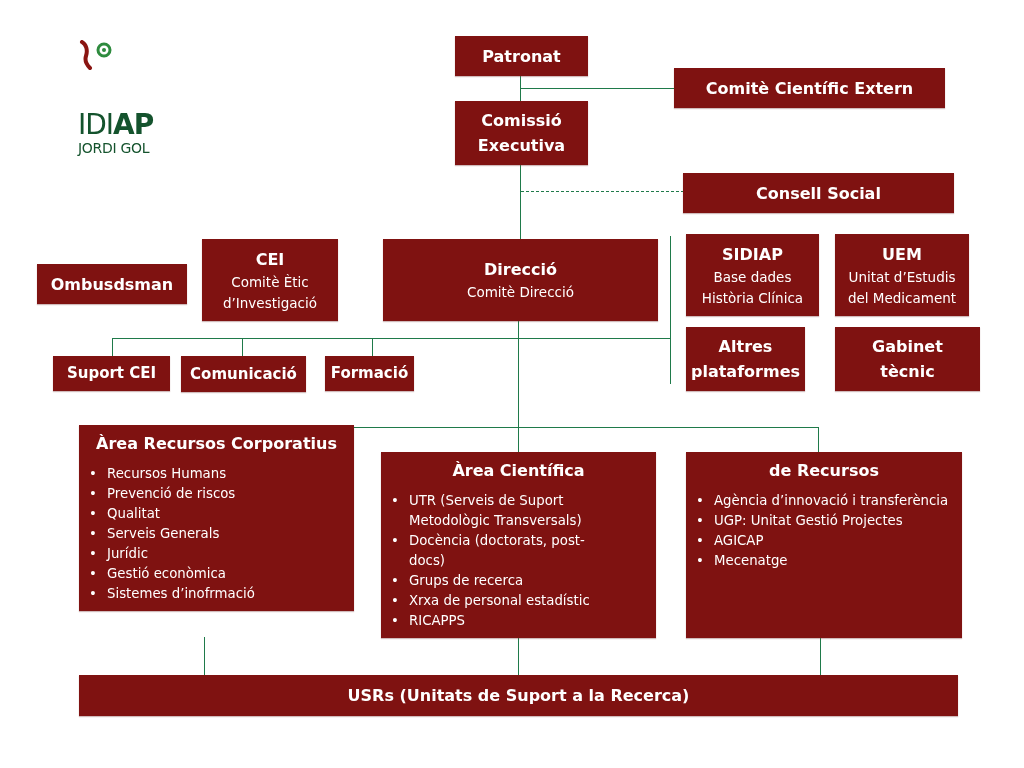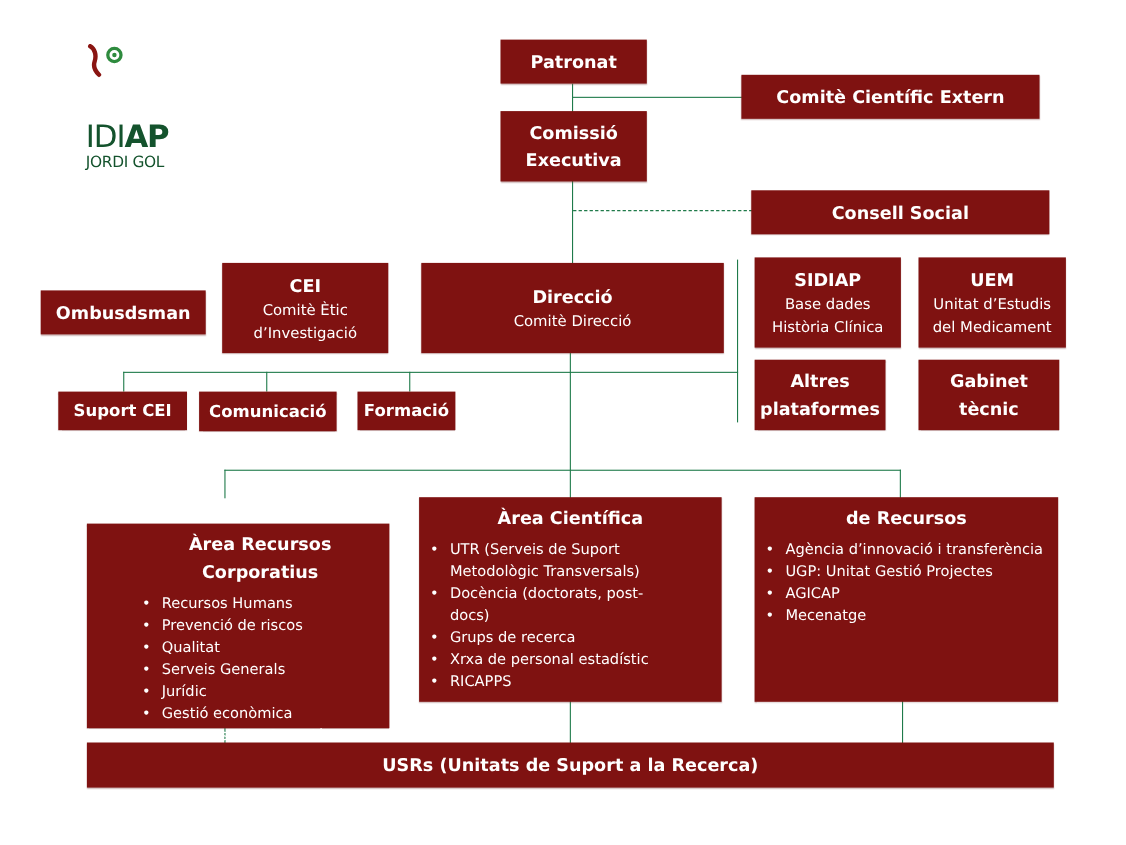--- a/index.html
+++ b/index.html
@@ -66,21 +66,21 @@
   <div class="title">Comissió</div>
   <div class="title">Executiva</div>
 </div>
 <div class="box" style="left:683px; top:173px; width:271px; height:40px;">
   <div class="title">Consell Social</div>
 </div>
 
 <div class="box" style="left:37px; top:264px; width:150px; height:40px;">
   <div class="title">Ombusdsman</div>
 </div>
-<div class="box" style="left:202px; top:239px; width:151px; height:82px;">
+<div class="box" style="left:202px; top:239px; width:136px; height:82px;">
   <div class="title">CEI</div>
   <div class="sub">Comitè Ètic</div>
   <div class="sub">d’Investigació</div>
 </div>
 <div class="box" style="left:383px; top:239px; width:275px; height:82px;">
   <div class="title">Direcció</div>
   <div class="sub">Comitè Direcció</div>
 </div>
 <div class="box" style="left:686px; top:234px; width:133px; height:82px;">
   <div class="title">SIDIAP</div>
@@ -89,36 +89,36 @@
 </div>
 <div class="box" style="left:835px; top:234px; width:134px; height:82px;">
   <div class="title">UEM</div>
   <div class="sub">Unitat d’Estudis</div>
   <div class="sub">del Medicament</div>
 </div>
 <div class="box" style="left:686px; top:327px; width:119px; height:64px;">
   <div class="title">Altres</div>
   <div class="title">plataformes</div>
 </div>
-<div class="box" style="left:835px; top:327px; width:128px; height:64px;">
+<div class="box" style="left:835px; top:327px; width:145px; height:64px;">
   <div class="title">Gabinet</div>
   <div class="title">tècnic</div>
 </div>
 
 <div class="box" style="left:53px; top:356px; width:117px; height:35px;">
   <div class="title" style="font-size:15px">Suport CEI</div>
 </div>
 <div class="box" style="left:181px; top:356px; width:125px; height:36px;">
   <div class="title" style="font-size:15px">Comunicació</div>
 </div>
 <div class="box" style="left:325px; top:356px; width:89px; height:35px;">
   <div class="title" style="font-size:15px">Formació</div>
 </div>
 
-<div class="box area" style="left:79px; top:476px; width:275px; height:186px;padding-left:40px;">
+<div class="box area" style="left:79px; top:425px; width:275px; height:186px;">
   <div class="title">Àrea Recursos Corporatius</div>
   <ul>
     <li>Recursos Humans</li>
     <li>Prevenció de riscos</li>
     <li>Qualitat</li>
     <li>Serveis Generals</li>
     <li>Jurídic</li>
     <li>Gestió econòmica</li>
     <li>Sistemes d’inofrmació</li>
   </ul>

